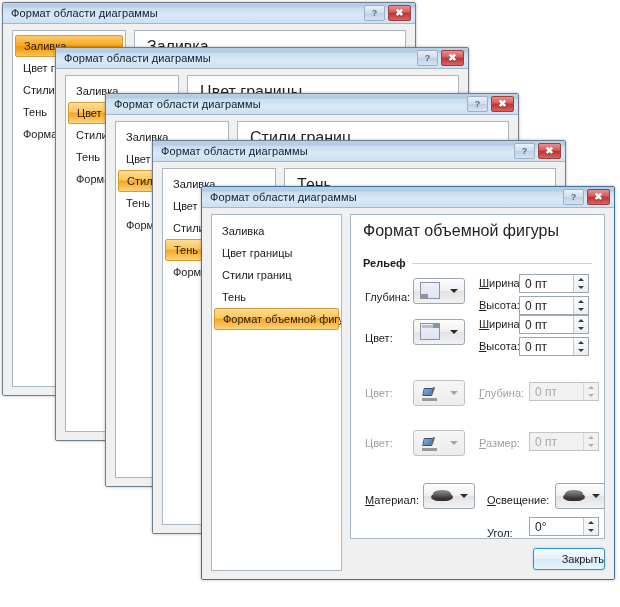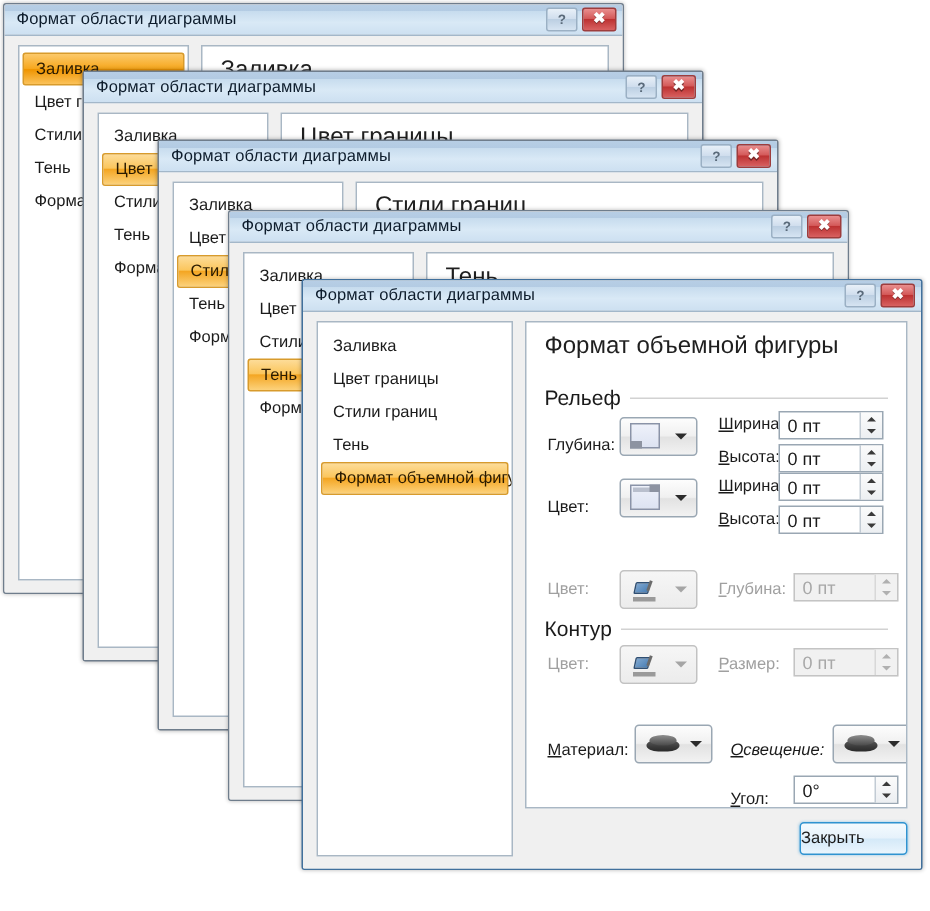--- a/index.html
+++ b/index.html
@@ -127,26 +127,27 @@
     padding: 7px 0 0 12px;
     white-space: nowrap;
   }
 
   
   .grp {
     position: absolute;
     left: 12px; right: 12px;
   }
   .grp-hd {
-    font-size: 14px;
+    font-size: 11px;
     color: #1b1b1b;
     display: flex;
     align-items: center;
     gap: 6px;
     white-space: nowrap;
+    font-weight: bold;
   }
   .grp-hd::after {
     content: "";
     flex: 1;
     height: 1px;
     background: #d2d2d2;
   }
   .lbl {
     position: absolute;
     font-size: 11px;
@@ -310,21 +311,21 @@
   .spin.dis .btns .up::before { border-bottom-color:#b0b0b0; }
   .spin.dis .btns .dn::before { border-top-color:#b0b0b0; }
 
   
   .btn {
     position: absolute;
     font-size: 11px;
     border-radius: 3px;
     display: flex;
     align-items: center;
-    justify-content: flex-start;
+    justify-content: flex-end;
     white-space: nowrap;
   }
   .btn.primary {
     border: 1px solid #2f93d1;
     background: linear-gradient(to bottom,#f4fafe 0%,#e6f2fb 48%,#d4e9f8 52%,#eaf5fd 100%);
     color: #1b1b1b;
     box-shadow: 0 0 2px rgba(61,160,220,0.55);
   }
 </style>
 </head>
@@ -532,25 +533,20 @@
           <u>Г</u>лубина:
         </span>
         <div class="spin dis" style="left:178px; top:167px; width:70px;">
           <span class="val">0 пт</span>
           <span class="btns">
               <i class="up"></i>
               <i class="dn"></i>
             </span>
         </div>
 
-        <div class="grp" style="top:196px;">
-          <div class="grp-hd">
-            <span>Контур</span>
-          </div>
-        </div>
         <span class="lbl dis" style="left:14px; top:222px;">
           <span>Цвет:</span>
         </span>
         <div class="gal dis" style="left:62px; top:215px;">
           <span class="prev">
             <span class="bucket">
                 <span class="b1"></span>
                 <span class="b2"></span>
                 <span class="b3"></span>
               </span>
@@ -573,21 +569,21 @@
         </span>
         <div class="gal" style="left:72px; top:268px;">
           <span class="prev">
             <span class="puck">
                 <span class="p1"></span>
                 <span class="p2"></span>
               </span>
           </span>
           <span class="arr"></span>
         </div>
-        <span class="lbl" style="left:136px; top:279px;font-style:italic;">
+        <span class="lbl" style="left:136px; top:279px;">
           <u>О</u>свещение:
         </span>
         <div class="gal" style="left:204px; top:268px;">
           <span class="prev">
             <span class="puck">
                 <span class="p1"></span>
                 <span class="p2"></span>
               </span>
           </span>
           <span class="arr"></span>

